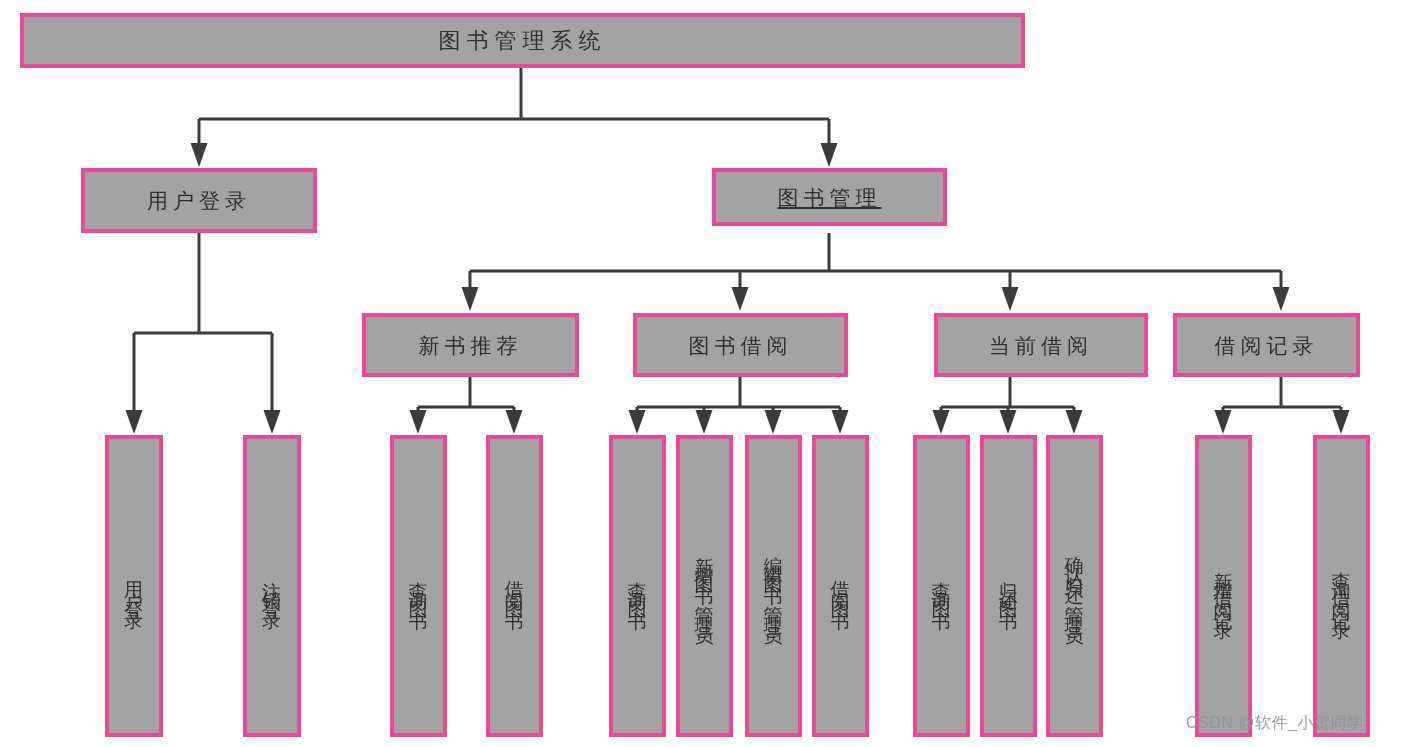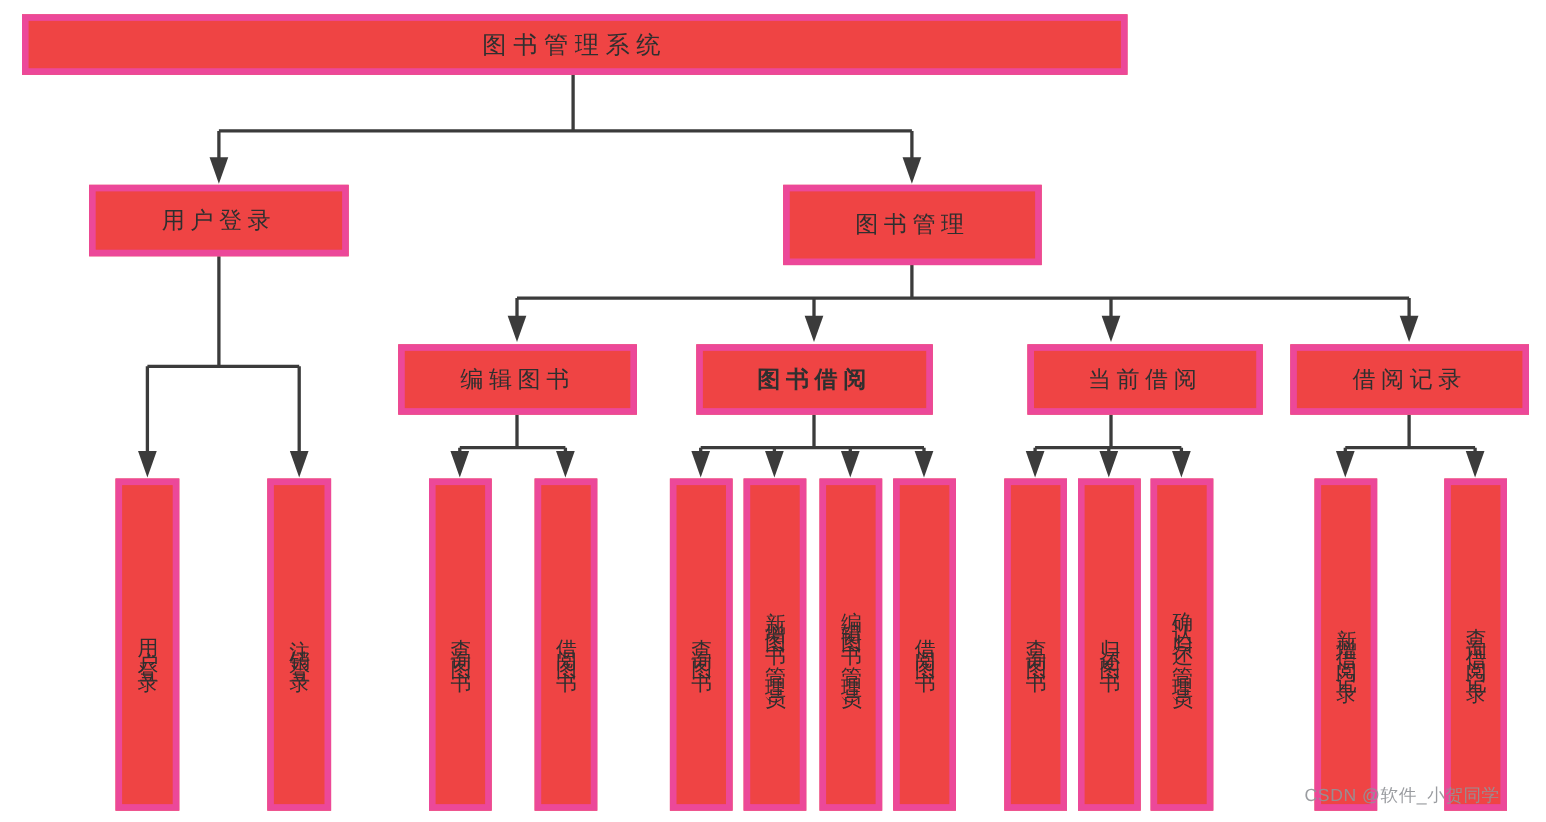--- a/index.html
+++ b/index.html
@@ -16,22 +16,22 @@
     overflow: hidden;
   }
   #connectors {
     position: absolute;
     left: 0; top: 0;
     z-index: 0;
   }
   .box {
     position: absolute;
     box-sizing: border-box;
-    background: #ef4444;
-    border: 6px solid #ec4899;
+    background: #a3a3a3;
+    border: 4px solid #ec4899;
     color: #2f2f2f;
     display: flex;
     align-items: center;
     justify-content: center;
     font-size: 21px;
     letter-spacing: 5px;
     line-height: 1;
     z-index: 1;
     white-space: nowrap;
   }
@@ -105,26 +105,26 @@
       <polygon points="999.5,410 1016.5,410 1008,434"></polygon>
       <polygon points="1065.5,410 1082.5,410 1074,434"></polygon>
       <polygon points="1214.5,410 1231.5,410 1223,434"></polygon>
       <polygon points="1332.5,410 1349.5,410 1341,434"></polygon>
     </g>
   </svg>
 
   <div class="box root" style="left:20px; top:13px; width:1005px; height:55px;">图书管理系统</div>
 
   <div class="box" style="left:81px; top:168px; width:236px; height:65px;">用户登录</div>
-  <div class="box" style="left:712px; top:168px; width:235px; height:73px;">图书管理</div>
+  <div class="box" style="left:712px; top:168px; width:235px; height:58px;text-decoration:underline;">图书管理</div>
 
-  <div class="box" style="left:362px; top:313px; width:217px; height:64px;">编辑图书</div>
-  <div class="box" style="left:633px; top:313px; width:215px; height:64px;font-weight:bold;">图书借阅</div>
+  <div class="box" style="left:362px; top:313px; width:217px; height:64px;">新书推荐</div>
+  <div class="box" style="left:633px; top:313px; width:215px; height:64px;">图书借阅</div>
   <div class="box" style="left:903px; top:313px; width:214px; height:64px;margin-left:31px;">当前借阅</div>
-  <div class="box" style="left:1173px; top:313px; width:217px; height:64px;">借阅记录</div>
+  <div class="box" style="left:1173px; top:313px; width:187px; height:64px;">借阅记录</div>
 
   <div class="box leaf" style="left:105px; top:435px; width:58px; height:302px;">用户登录</div>
   <div class="box leaf" style="left:243px; top:435px; width:58px; height:302px;">注销登录</div>
 
   <div class="box leaf" style="left:390px; top:435px; width:57px; height:302px;">查询图书</div>
   <div class="box leaf" style="left:486px; top:435px; width:57px; height:302px;">借阅图书</div>
 
   <div class="box leaf" style="left:609px; top:435px; width:57px; height:302px;">查询图书</div>
   <div class="box leaf" style="left:676px; top:435px; width:57px; height:302px;">新增图书（管理员）</div>
   <div class="box leaf" style="left:745px; top:435px; width:57px; height:302px;">编辑图书（管理员）</div>

